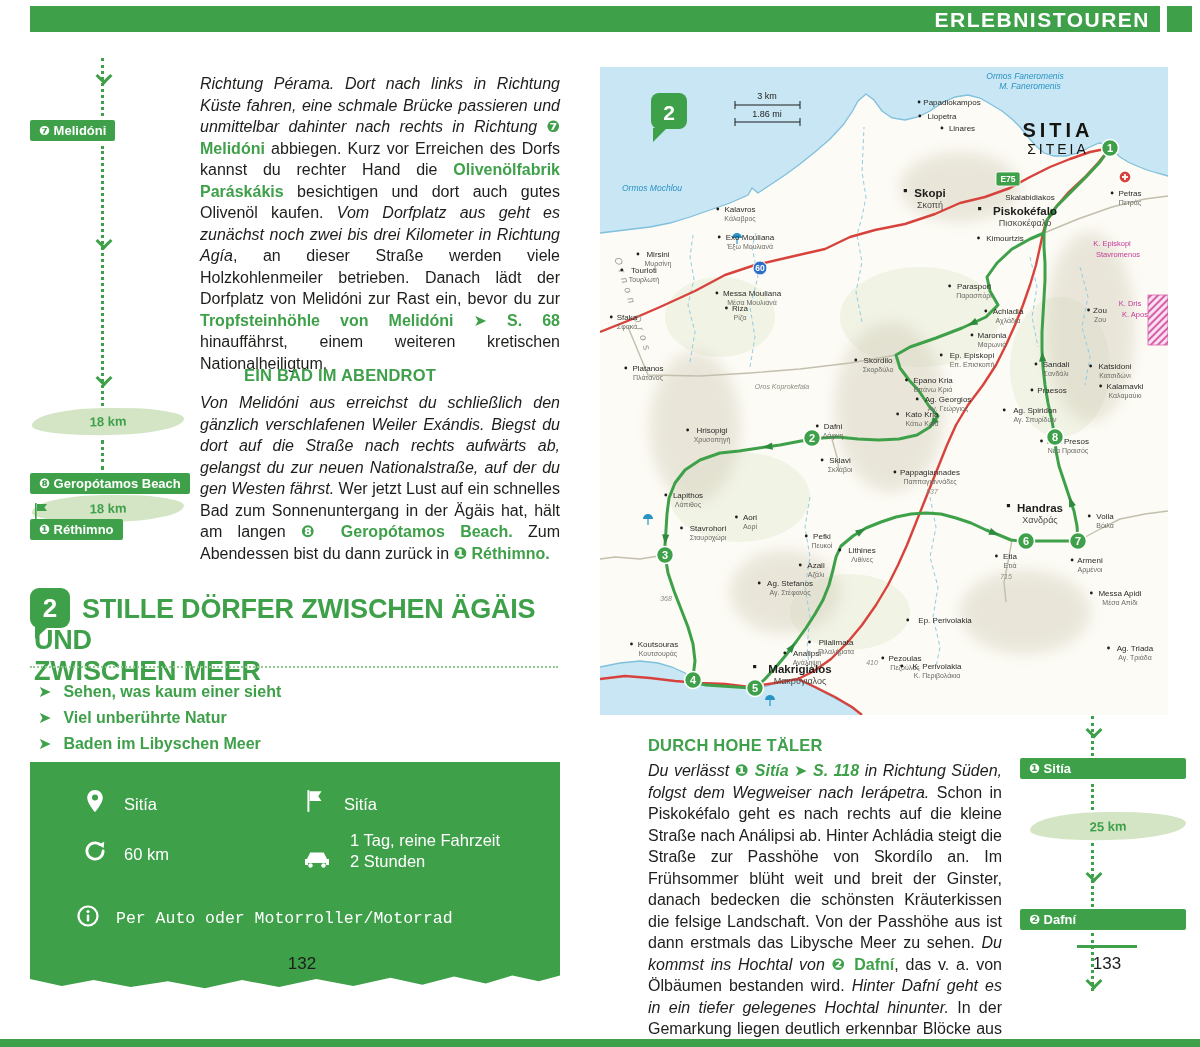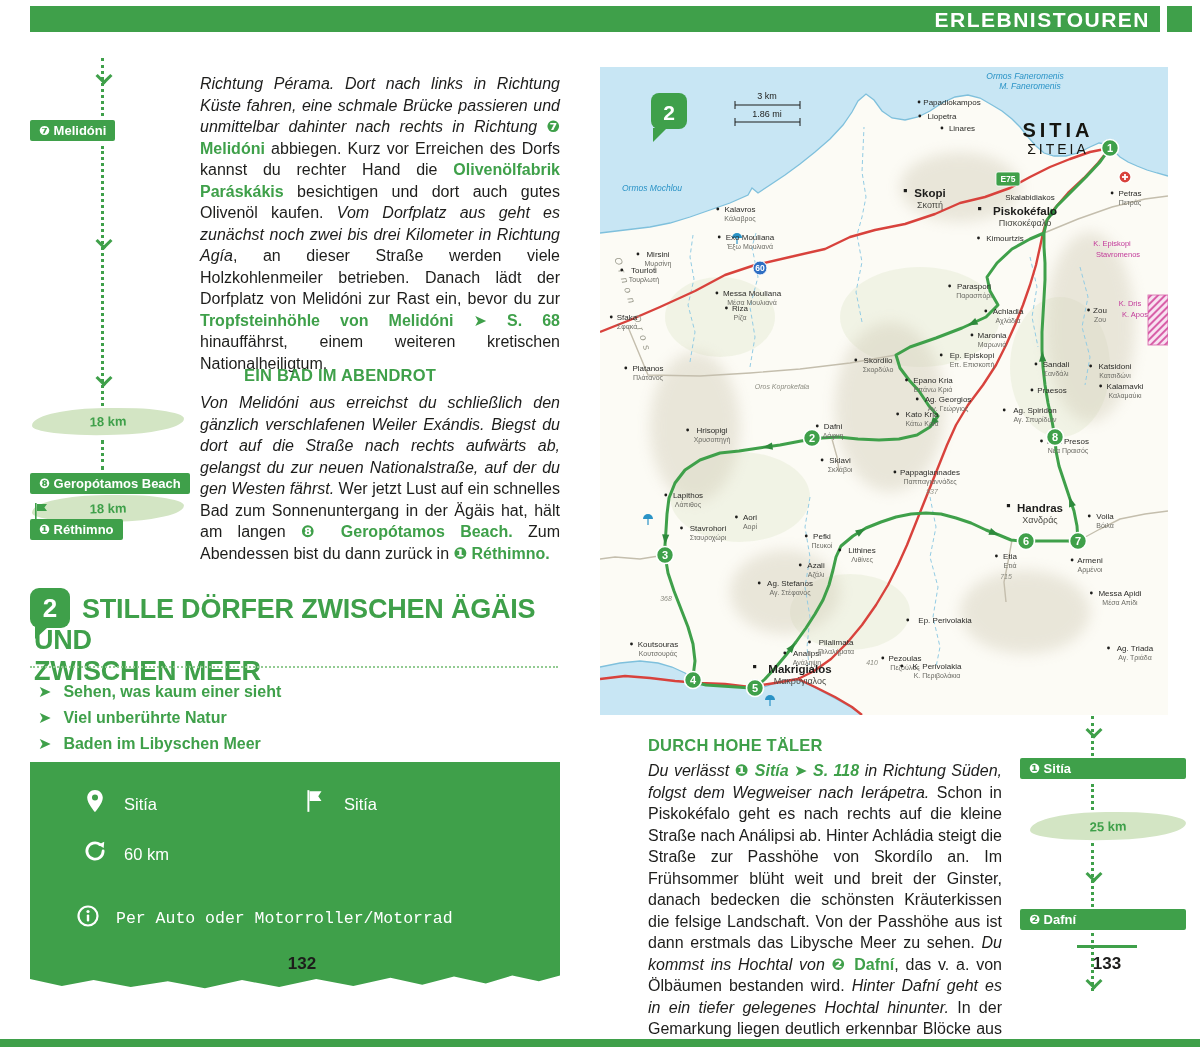--- a/index.html
+++ b/index.html
@@ -48,21 +48,21 @@
   .hlitem .arr{color:var(--green);}
   
   .infobox{position:absolute;left:30px;top:762px;width:530px;height:232px;background:var(--green);
     clip-path:polygon(0 0,100% 0,100% 92%,96% 94.5%,91% 92%,86% 95.5%,80% 92.5%,74% 96%,68% 93%,
       61% 96.5%,54% 93.5%,47% 97%,40% 94%,33% 97.5%,26% 94.5%,19% 97%,12% 94%,6% 96.5%,0 93.5%);}
   .fact{position:absolute;display:flex;align-items:flex-end;gap:16px;color:#fff;font-size:16.5px;}
   .fact svg{flex:0 0 auto;}
   .fact .two{line-height:21px;}
   
   .pagenum{position:absolute;top:945px;width:60px;border-top:3px solid var(--green);
-    padding-top:6px;text-align:center;font-weight:bold;font-size:17px;color:var(--ink);}
+    padding-top:6px;text-align:center;font-weight:normal;font-size:17px;color:var(--ink);}
   
   #mapsvg{position:absolute;left:600px;top:67px;}
   #mapsvg text{font-family:"Liberation Sans","DejaVu Sans",sans-serif;}
   .vlab{font-size:8px;fill:#2b2b28;}
   .vlabg{font-size:7px;fill:#6b6b64;}
   .tlab{font-size:11.5px;font-weight:bold;fill:#1d1d1b;}
   .tlabg{font-size:9px;fill:#4a4a44;}
   .clab{font-size:20px;font-weight:bold;letter-spacing:4px;fill:#15150f;}
   .clabg{font-size:14px;letter-spacing:3px;fill:#15150f;}
   .sealab{font-size:8.5px;font-style:italic;fill:#2a93c6;}
@@ -145,20 +145,31 @@
         <path d="M7 3h11l-3 4.5L18 12H7z" fill="#fff"></path>
       </svg>
       <span>Sitía</span>
     </div>
     <div class="fact" style="left:52px;top:76px;">
       <svg width="26" height="26" viewBox="0 0 24 24">
         <path d="M19.5 12a7.5 7.5 0 1 1-3-6" fill="none" stroke="#fff" stroke-width="2.6" stroke-linecap="round"></path>
         <polygon points="20.5,3.5 20,9.2 15,6.3" fill="#fff"></polygon>
       </svg>
       <span>60 km</span>
+    </div>
+    <div class="fact" style="left:272px;top:68px;">
+      <svg width="32" height="26" viewBox="0 0 32 26">
+        <path d="M5 13l3.2-6.4h13.6L25 13h2v6h-3v-2H6v2H3v-6z" fill="#fff"></path>
+        <circle cx="8.5" cy="19.5" r="2.2" fill="#fff"></circle>
+        <circle cx="21.5" cy="19.5" r="2.2" fill="#fff"></circle>
+      </svg>
+      <span class="two">
+        <span>1 Tag, reine Fahrzeit</span><br>
+        <span>2 Stunden</span>
+      </span>
     </div>
     <div class="fact" style="left:46px;top:142px;font-family:Liberation Mono, monospace;">
       <svg width="24" height="24" viewBox="0 0 24 24">
         <circle cx="12" cy="12" r="9.5" fill="none" stroke="#fff" stroke-width="2.2"></circle>
         <circle cx="12" cy="7.5" r="1.6" fill="#fff"></circle>
         <rect x="10.8" y="10.5" width="2.4" height="7" rx="1" fill="#fff"></rect>
       </svg>
       <span>Per Auto oder Motorroller/Motorrad</span>
     </div>
   </div>

